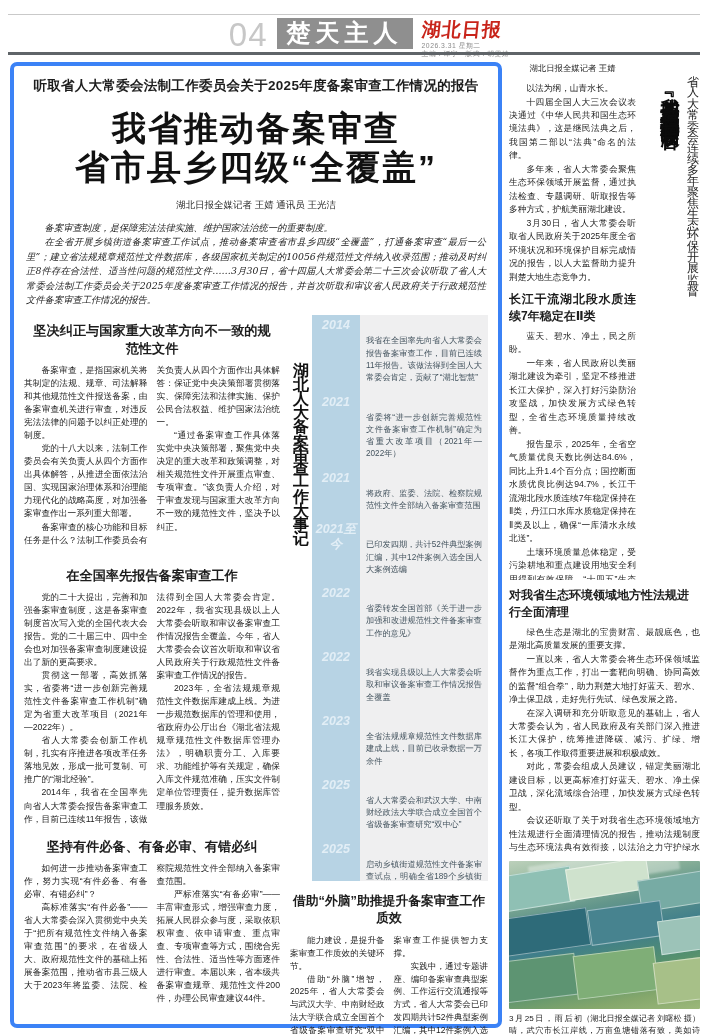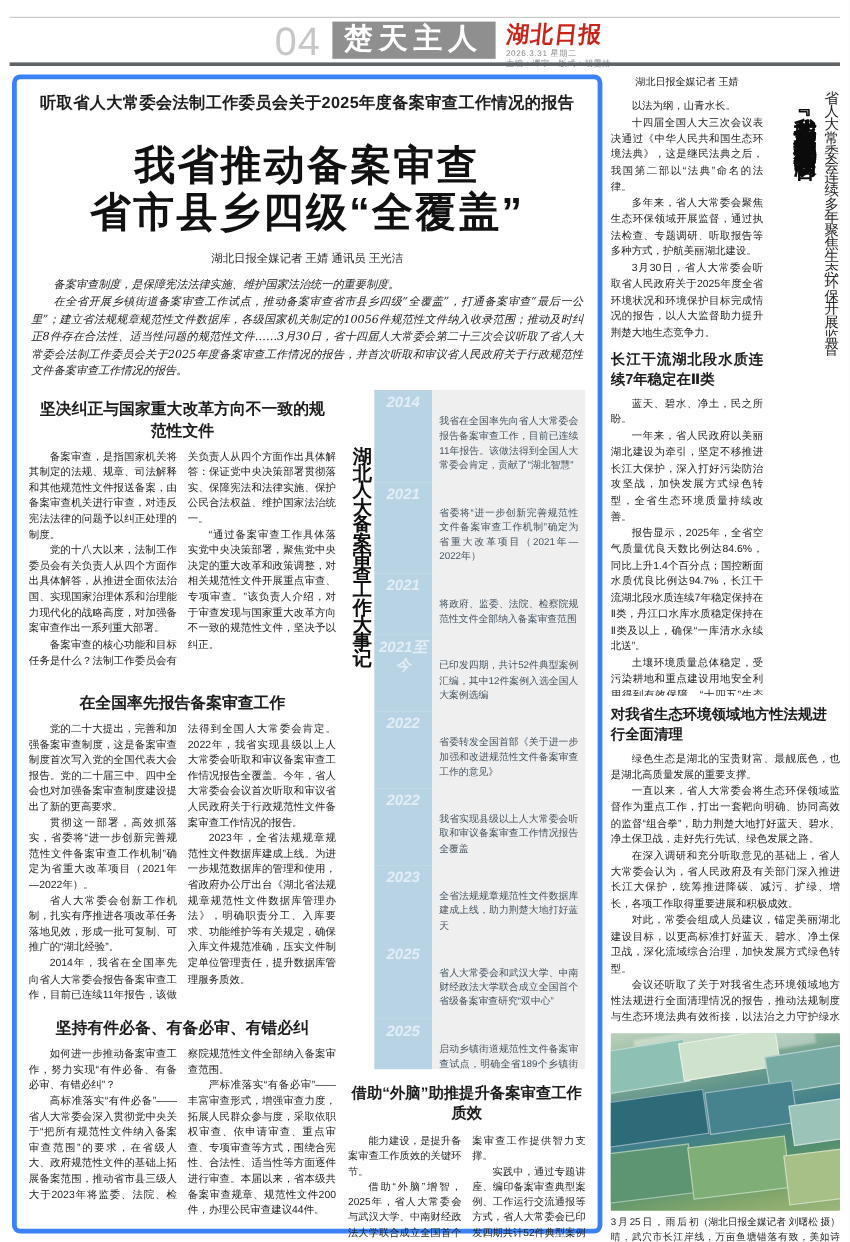--- a/index.html
+++ b/index.html
@@ -13,21 +13,21 @@
   .hdr-section{background:#8f8f8f;color:#fff;font-size:24px;font-weight:700;letter-spacing:5px;padding:3px 10px 4px;line-height:1;text-align:right;}
   .hdr-mast{display:flex;flex-direction:column;line-height:1.25;}
   .hdr-logo{color:#c8241a;font-size:19px;font-weight:800;transform:skewX(-6deg);letter-spacing:1px;}
   .hdr-date,.hdr-credits{font-size:6.8px;color:#8a8a8a;letter-spacing:.5px;}
   .hdr-botline{position:absolute;top:52px;left:8px;right:8px;height:3px;background:#5f6468;}
 
   
   .main-box{position:absolute;left:10px;top:62px;width:492px;height:966px;border:4px solid #3b82f6;
             border-radius:7px;box-sizing:border-box;padding:6px 10px 6px 10px;background:#fff;}
   .kicker{text-align:center;font-size:13.5px;font-weight:600;margin-top:5px;letter-spacing:.3px;}
-  .headline{text-align:center;font-weight:900;font-size:34px;line-height:1.16;letter-spacing:2px;margin-top:24px;color:#111;}
+  .headline{text-align:center;font-weight:900;font-size:34px;line-height:1.16;letter-spacing:2px;margin-top:14px;color:#111;}
   .byline{text-align:center;font-size:9.5px;color:#2a2a2a;margin-top:11px;}
   .lede{margin:9px 2px 0;font-family:"DejaVu Serif","Liberation Serif",serif;font-style:italic;
         font-size:9.3px;line-height:1.55;text-align:justify;color:#222;}
   .lede p{margin:0;text-indent:2em;}
 
   .body-grid{display:flex;gap:10px;margin-top:8px;height:742px;overflow:hidden;}
   .left-zone{width:256px;flex:none;}
   .right-zone{flex:1;min-width:0;}
 
   .section h3{text-align:center;font-size:13.2px;font-weight:800;line-height:1.35;margin:7px 4px 6px;}
@@ -183,21 +183,21 @@
                   <div class="tl-text">省委转发全国首部《关于进一步加强和改进规范性文件备案审查工作的意见》</div>
                 </div>
 
                 <div class="tl-entry">
                   <div class="tl-year">2022</div>
                   <div class="tl-text">我省实现县级以上人大常委会听取和审议备案审查工作情况报告全覆盖</div>
                 </div>
 
                 <div class="tl-entry">
                   <div class="tl-year">2023</div>
-                  <div class="tl-text">全省法规规章规范性文件数据库建成上线，助力荆楚大地打好蓝天</div>
+                  <div class="tl-text">全省法规规章规范性文件数据库建成上线，目前已收录数据一万余件</div>
                 </div>
 
                 <div class="tl-entry">
                   <div class="tl-year">2025</div>
                   <div class="tl-text">省人大常委会和武汉大学、中南财经政法大学联合成立全国首个省级备案审查研究“双中心”</div>
                 </div>
 
                 <div class="tl-entry">
                   <div class="tl-year">2025</div>
                   <div class="tl-text">启动乡镇街道规范性文件备案审查试点，明确全省189个乡镇街道作为试点单位，推动省市县乡四级备案审查全覆盖</div>

